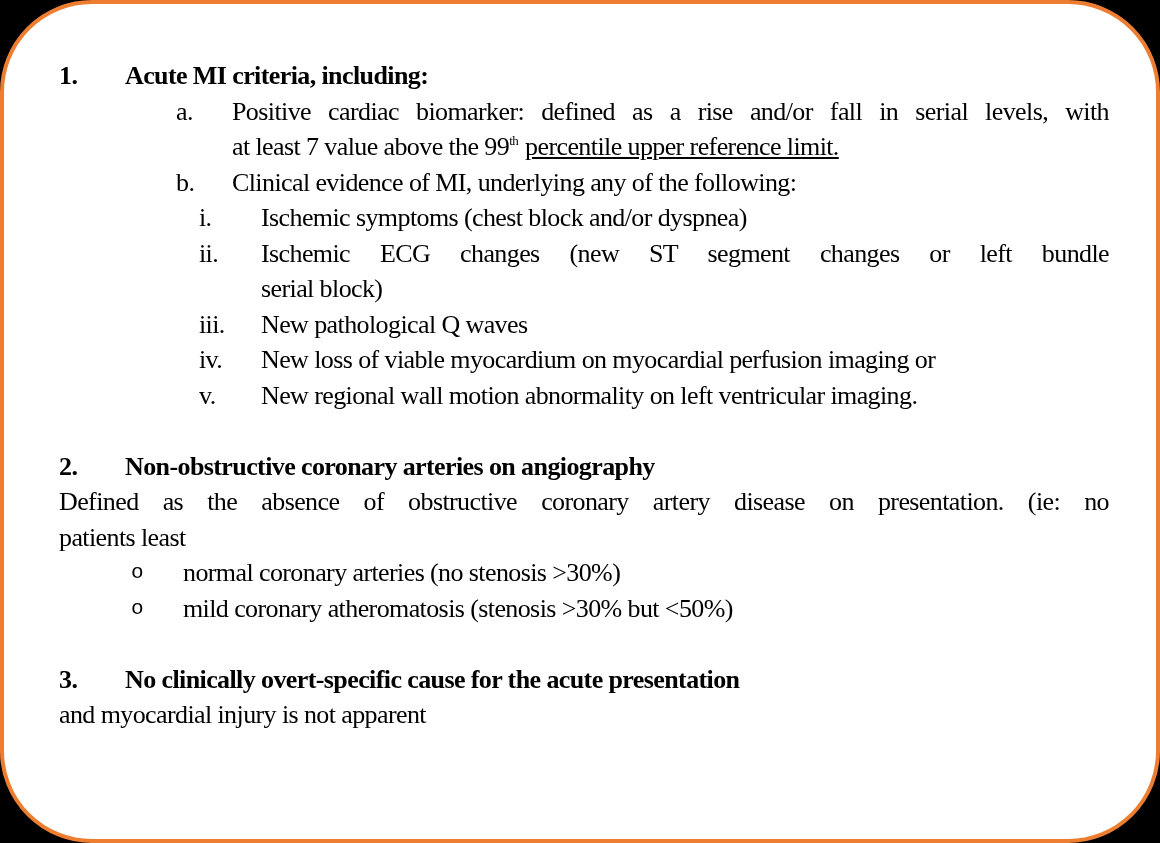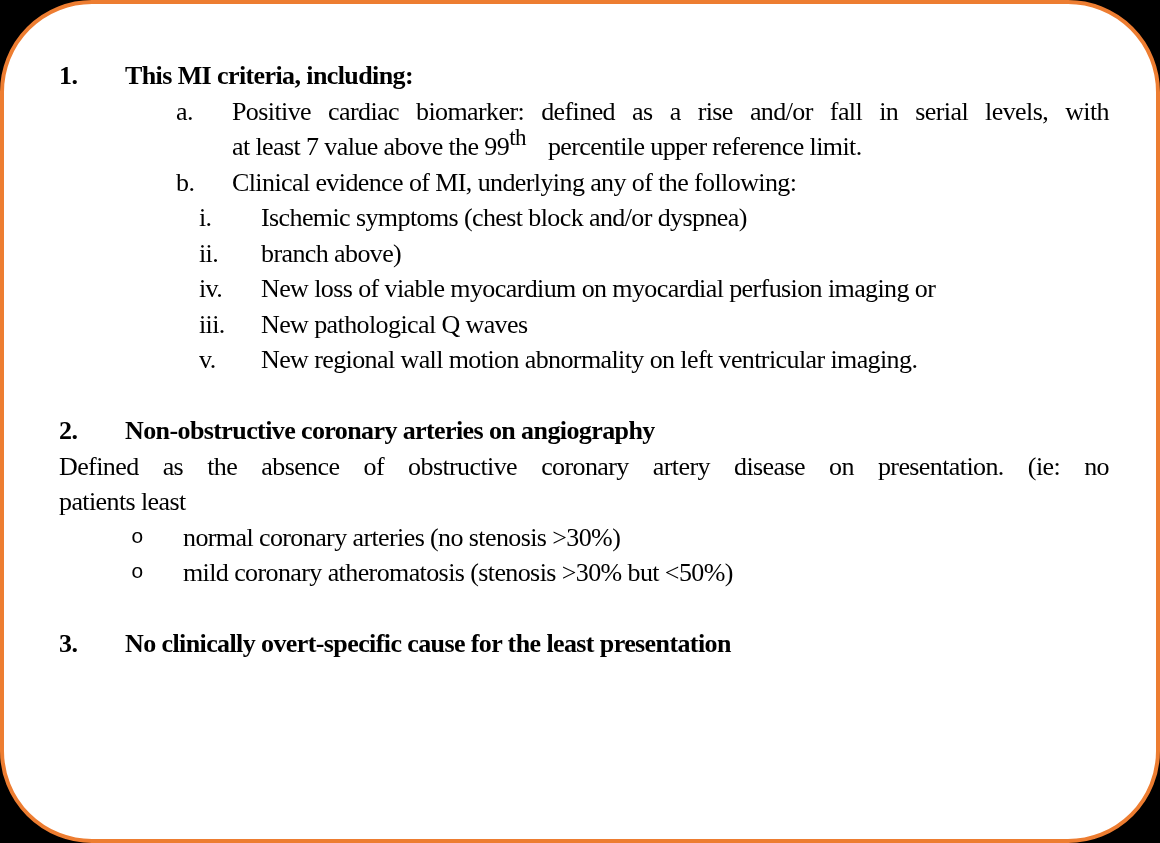--- a/index.html
+++ b/index.html
@@ -41,35 +41,35 @@
   .bullet-row > .marker {
     flex: 0 0 52px;
     font-family: "Liberation Mono", monospace;
     font-size: 21px;
   }
   .text { flex: 1 1 auto; min-width: 0; }
   .jline { text-align: justify; text-align-last: justify; font-family: Liberation Serif, serif; }
   .para { text-align: left; }
   .spacer { height: 35.5px; }
   sup.sup {
-    font-size: 23px;
+    font-size: 13px;
     vertical-align: super;
     line-height: 0;
   }
-  .after-sup { margin-left: 22px; }
+  .after-sup { margin-left: 7px; text-decoration: underline; }
 </style>
 </head>
 <body>
 
 <div class="frame">
   <div class="content">
 
     <div class="row h-row">
       <span class="h-num">1.</span>
-      <span class="text">This MI criteria, including:</span>
+      <span class="text">Acute MI criteria, including:</span>
     </div>
 
     <div class="row sub-row">
       <span class="marker">a.</span>
       <div class="text">
         <div class="jline">Positive cardiac biomarker: defined as a rise and/or fall in serial levels, with</div>
         <div class="para">
           <span>at least 7 value above the 99</span><sup class="sup">th</sup><span class="after-sup">percentile upper reference limit.</span>
         </div>
       </div>
@@ -81,32 +81,33 @@
     </div>
 
     <div class="row roman-row">
       <span class="marker">i.</span>
       <div class="text para">Ischemic symptoms (chest block and/or dyspnea)</div>
     </div>
 
     <div class="row roman-row">
       <span class="marker">ii.</span>
       <div class="text">
-        <div class="para">branch above)</div>
+        <div class="jline">Ischemic ECG changes (new ST segment changes or left bundle</div>
+        <div class="para">serial block)</div>
       </div>
+    </div>
+
+    <div class="row roman-row">
+      <span class="marker">iii.</span>
+      <div class="text para">New pathological Q waves</div>
     </div>
 
     <div class="row roman-row">
       <span class="marker">iv.</span>
       <div class="text para">New loss of viable myocardium on myocardial perfusion imaging or</div>
-    </div>
-
-    <div class="row roman-row">
-      <span class="marker">iii.</span>
-      <div class="text para">New pathological Q waves</div>
     </div>
 
     <div class="row roman-row">
       <span class="marker">v.</span>
       <div class="text para">New regional wall motion abnormality on left ventricular imaging.</div>
     </div>
 
     <div class="spacer"></div>
 
     <div class="row h-row">
@@ -126,20 +127,21 @@
 
     <div class="row bullet-row">
       <span class="marker">o</span>
       <div class="text para">mild coronary atheromatosis (stenosis &gt;30% but &lt;50%)</div>
     </div>
 
     <div class="spacer"></div>
 
     <div class="row h-row">
       <span class="h-num">3.</span>
-      <span class="text">No clinically overt-specific cause for the least presentation</span>
+      <span class="text">No clinically overt-specific cause for the acute presentation</span>
     </div>
 
     <div>
+      <div class="para">and myocardial injury is not apparent</div>
     </div>
 
   </div>
 </div>
 
 </body></html>

